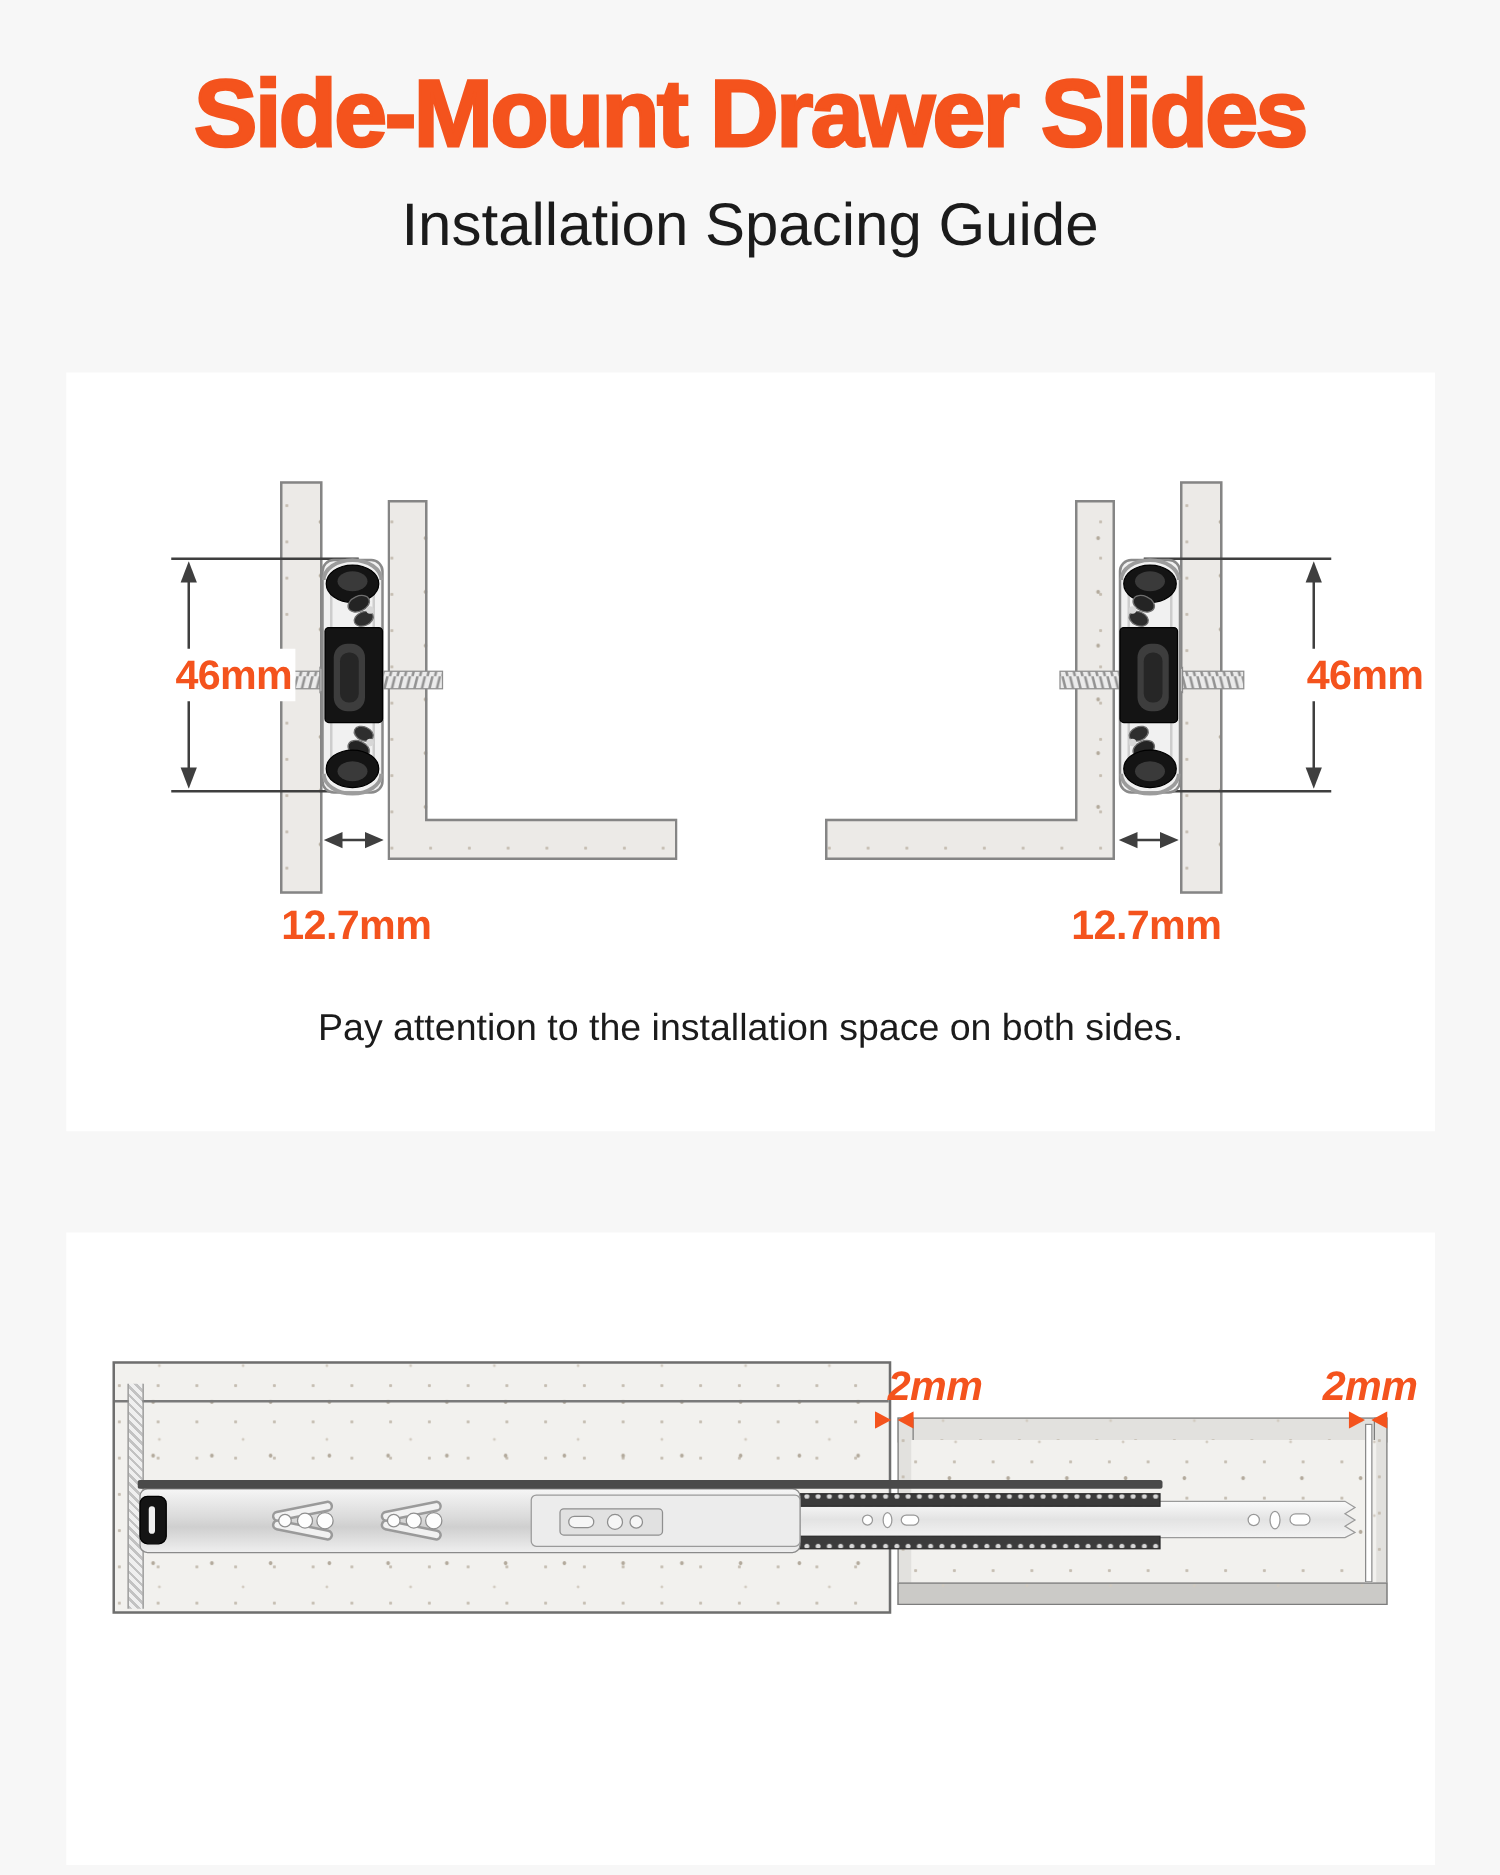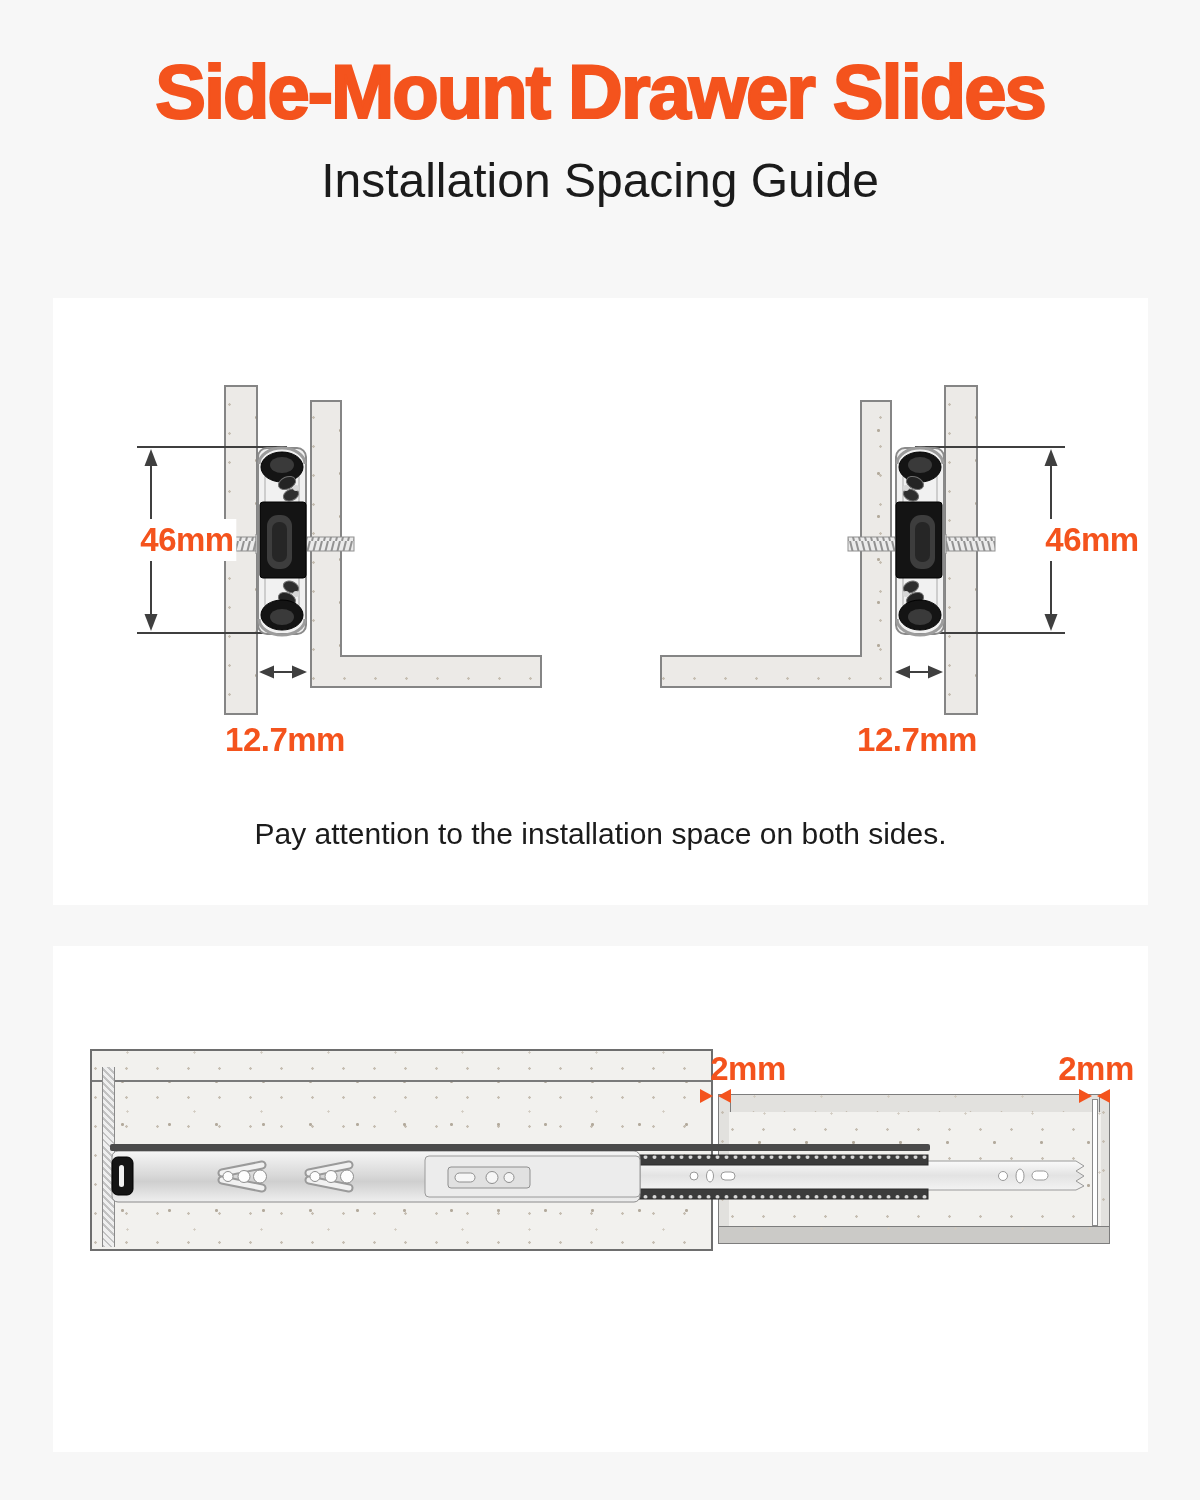--- a/index.html
+++ b/index.html
@@ -14,21 +14,21 @@
     position:absolute;left:0;top:52px;width:1200px;text-align:center;
     font-size:76px;font-weight:bold;letter-spacing:-2px;color:var(--accent);
     -webkit-text-stroke:2.2px var(--accent);line-height:80px;
   }
   .subtitle{
     position:absolute;left:0;top:160px;width:1200px;text-align:center;
     font-size:48px;font-weight:400;color:var(--text);line-height:42px;
   }
   .card{position:absolute;left:53px;width:1095px;background:var(--card);}
   .card-top{top:298px;height:607px;}
-  .card-bottom{top:946px;height:506px;}
+  .card-bottom{top:986px;height:506px;font-style:italic;}
 
   
   .speckle, .speckle-light, .speckle-mid, .speckle-dark{
     background-image:
       radial-gradient(circle, #b3aa9c 1.2px, transparent 1.8px),
       radial-gradient(circle, #c6beb2 1px, transparent 1.5px),
       radial-gradient(circle, #d2cbc0 0.9px, transparent 1.4px);
     background-size:47px 43px, 31px 29px, 67px 59px;
     background-position:7px 9px, 19px 3px, 2px 31px;
   }
@@ -220,21 +220,21 @@
         <use href="#xsec"></use>
       </svg>
 
     <svg class="abs" style="left:842px;top:366px;color:var(--dim);" width="48" height="16">
         <use href="#h-arrow"></use>
       </svg>
 
     <div class="dim-label on-line" style="left:1003px;top:221px;">46mm</div>
     <div class="dim-label" style="left:864px;top:424px;">12.7mm</div>
 
-    <div class="caption" style="top:517px;">Pay attention to the installation space on both sides.</div>
+    <div class="caption" style="top:506px;">Pay attention to the installation space on both sides.</div>
   </div>
 
   <div class="card card-bottom">
 
     <div class="abs speckle-light" style="left:37px;top:103px;width:623px;height:202px;border:2px solid #6e6e6e;"></div>
     <div class="abs" style="left:39px;top:134px;width:619px;height:2px;background:#7a7a7a;"></div>
     <div class="hatch" style="left:49px;top:121px;width:13px;height:180px;"></div>
 
     <div class="abs speckle-mid" style="left:665px;top:148px;width:392px;height:20px;"></div>
     <div class="abs speckle-mid" style="left:665px;top:148px;width:13px;height:150px;"></div>

